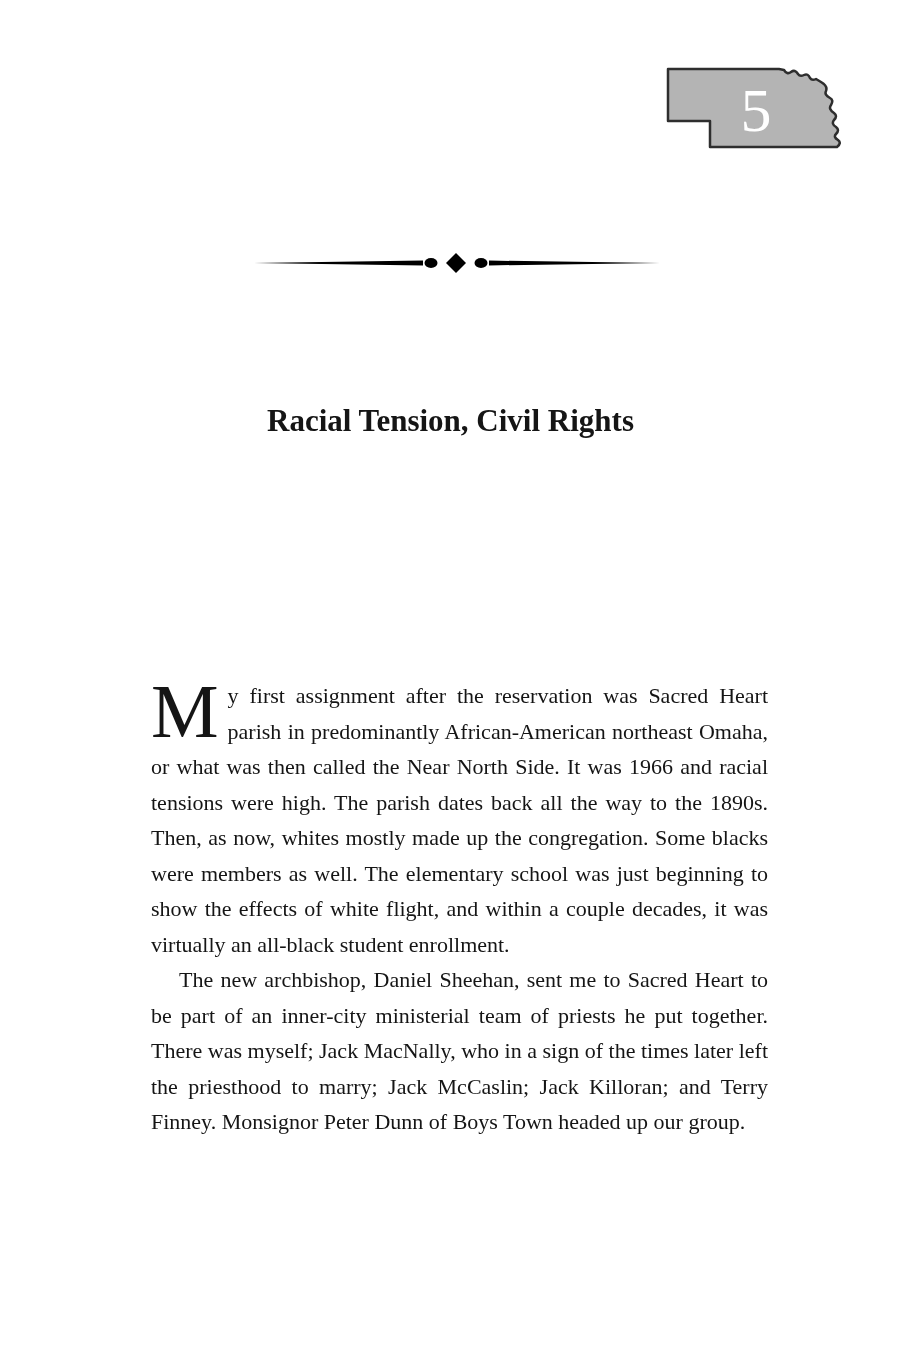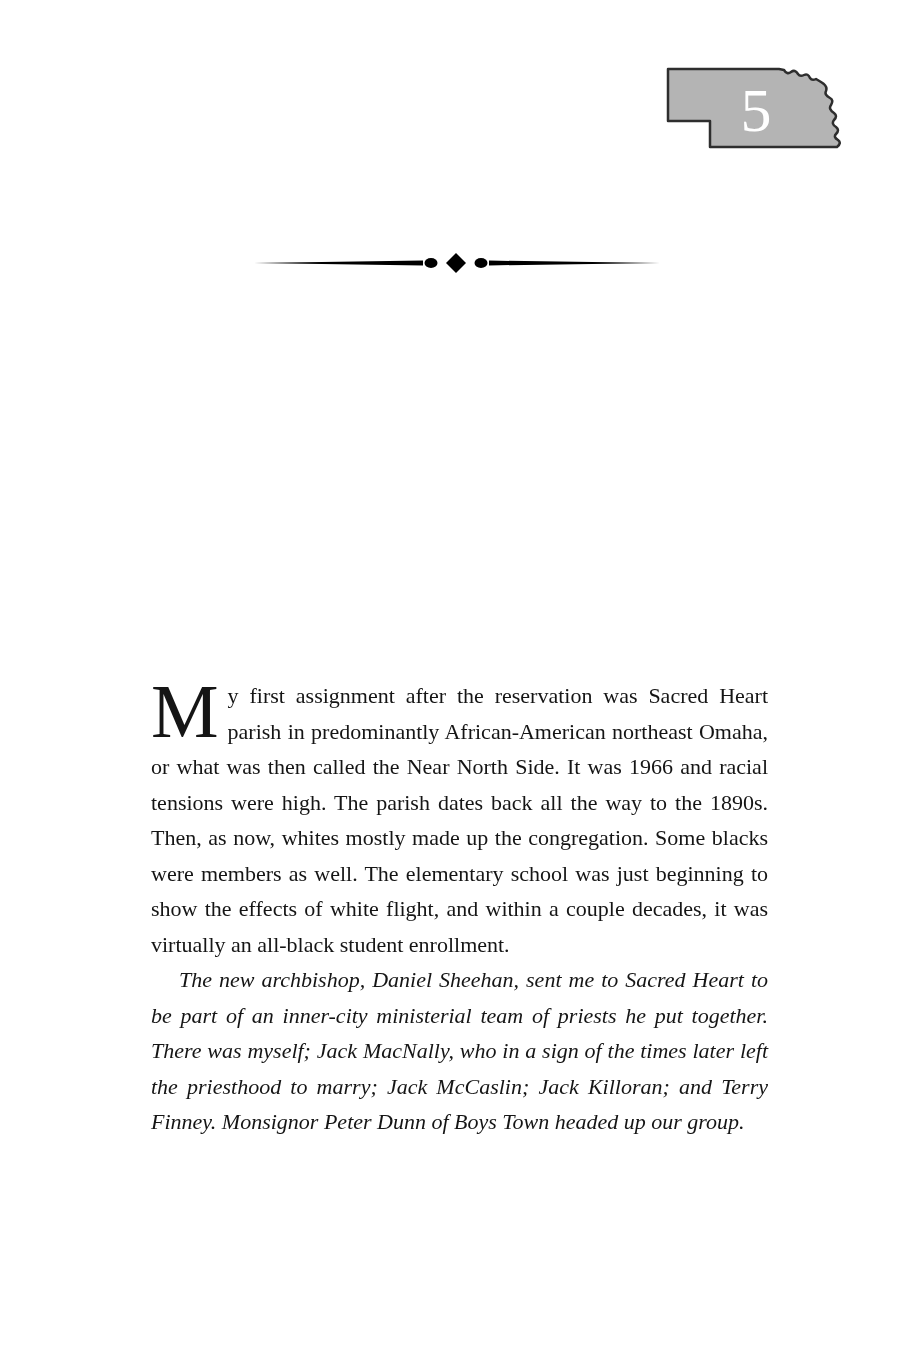--- a/index.html
+++ b/index.html
@@ -48,21 +48,21 @@
     margin:0;
   }
 
   
   .body-text{
     position:absolute;left:151px;top:678px;width:617px;
     font-size:22px;line-height:35.5px;
     text-align:justify;
   }
   .body-text p{margin:0;padding:0;}
-  .para-indent{text-indent:28px;font-style:italic;}
+  .para-indent{text-indent:28px;}
   .drop-cap{
     float:left;
     font-size:76px;
     line-height:66px;
     margin:0 9px 0 0;
   }
 </style>
 </head>
 <body>
 
@@ -100,19 +100,20 @@
   <div class="divider">
     <svg width="412" height="24" viewBox="0 0 412 24">
       <polygon points="2,12 173,9.6 173,14.4" fill="#000000"></polygon>
       <ellipse cx="181" cy="12" rx="6.5" ry="5" fill="#000000"></ellipse>
       <polygon points="206,2 216,12 206,22 196,12" fill="#000000"></polygon>
       <ellipse cx="231" cy="12" rx="6.5" ry="5" fill="#000000"></ellipse>
       <polygon points="239,9.6 410,12 239,14.4" fill="#000000"></polygon>
     </svg>
   </div>
 
+  <h2 class="chapter-subtitle">Racial Tension, Civil Rights</h2>
 
   <div class="body-text">
     <p><span class="drop-cap">M</span><span>y first assignment after the reservation was Sacred Heart parish in predominantly African-American northeast Omaha, or what was then called the Near North Side. It was 1966 and racial tensions were high. The parish dates back all the way to the 1890s. Then, as now, whites mostly made up the congregation. Some blacks were members as well. The elementary school was just beginning to show the effects of white flight, and within a couple decades, it was virtually an all-black student enrollment.</span></p>
     <p class="para-indent"><span>The new archbishop, Daniel Sheehan, sent me to Sacred Heart to be part of an inner-city ministerial team of priests he put together. There was myself; Jack MacNally, who in a sign of the times later left the priesthood to marry; Jack McCaslin; Jack Killoran; and Terry Finney. Monsignor Peter Dunn of Boys Town headed up our group.</span></p>
   </div>
 
 </div>
 
 </body></html>

